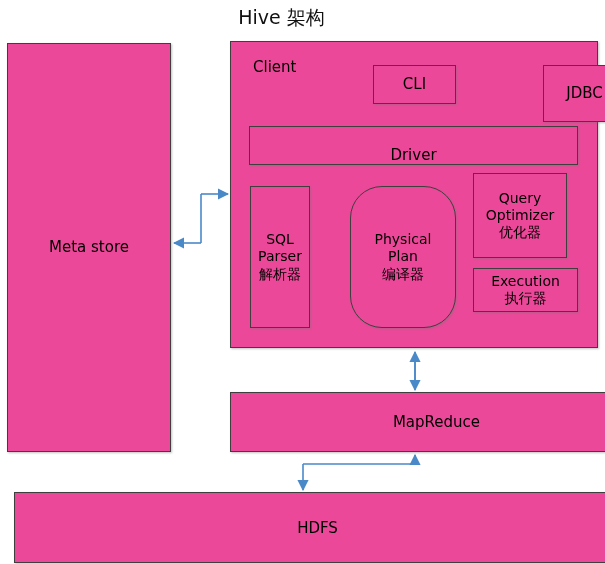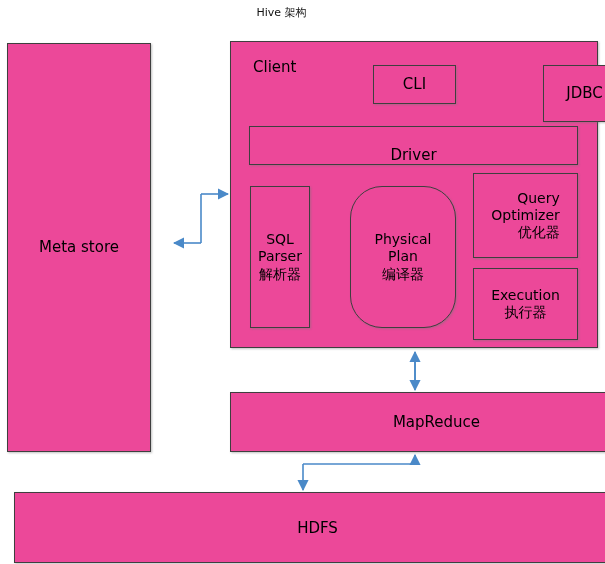--- a/index.html
+++ b/index.html
@@ -36,28 +36,28 @@
     text-align: center;
     line-height: 1.22;
   }
 
   .title {
     position: absolute;
     left: 0;
     top: 5px;
     width: 563px;
     text-align: center;
-    font-size: 11px;
+    font-size: 19px;
     color: #111111;
   }
 
   
   #metastore-box {
     left: 7px;  top: 43px;
-    width: 144px; height: 409px;
+    width: 164px; height: 409px;
     font-size: 15px;
   }
   #client-box {
     left: 230px; top: 41px;
     width: 368px; height: 307px;
     align-items: flex-start;
     justify-content: flex-start;
   }
   #client-label {
     position: absolute;
@@ -85,22 +85,22 @@
     font-size: 15px;
   }
 
   
   #cli-box   { left: 373px; top: 65px;  width: 83px;  height: 39px; font-size: 15px; }
   #jdbc-box  { left: 495px; top: 65px;  width: 83px;  height: 57px; font-size: 15px; margin-left: 48px; }
   #driver-box{ left: 249px; top: 126px; width: 329px; height: 39px; font-size: 15px; align-items: flex-end; }
 
   #sqlparser-box   { left: 250px; top: 186px; width: 60px;  height: 142px; font-size: 14px; }
   #physicalplan-box{ left: 350px; top: 186px; width: 106px; height: 142px; font-size: 14px; border-radius: 32px; }
-  #optimizer-box   { left: 473px; top: 173px; width: 105px; height: 85px;  font-size: 14px; text-align: right; }
-  #execution-box   { left: 473px; top: 268px; width: 105px; height: 72px;  font-size: 14px; }
+  #optimizer-box   { left: 473px; top: 173px; width: 94px; height: 85px;  font-size: 14px; }
+  #execution-box   { left: 473px; top: 268px; width: 105px; height: 44px;  font-size: 14px; }
 
   .stack { display: block; }
 </style>
 </head>
 <body>
 
 <svg id="canvas" viewBox="0 0 605 564" width="605" height="564">
   <defs>
     <marker id="arrR" viewBox="0 0 10 10" refX="9" refY="5" markerWidth="7" markerHeight="7" orient="auto-start-reverse">
       <path d="M 0 0 L 10 5 L 0 10 z" fill="#4a89c8"></path>

